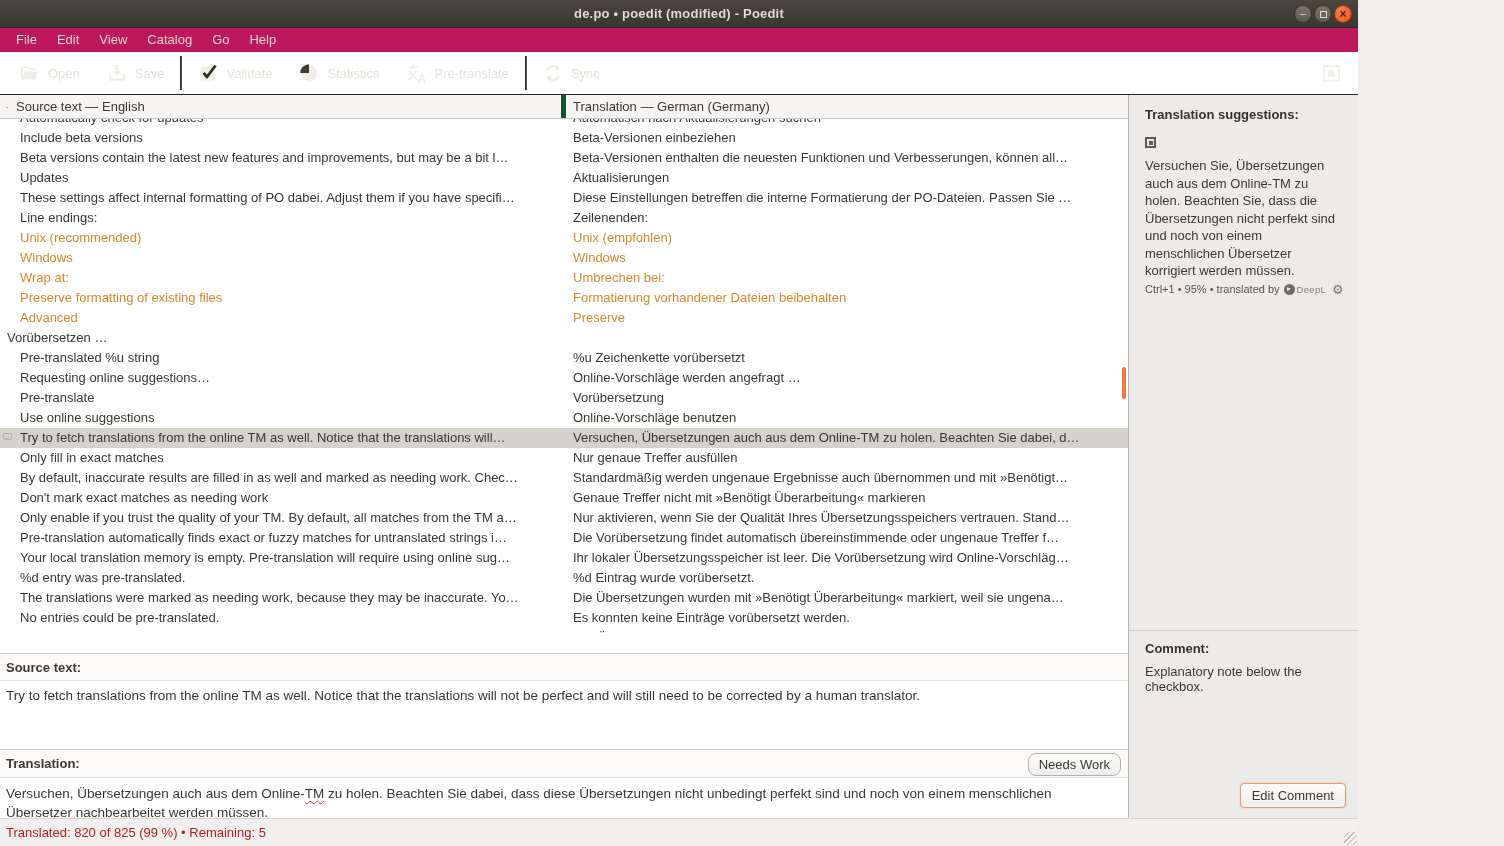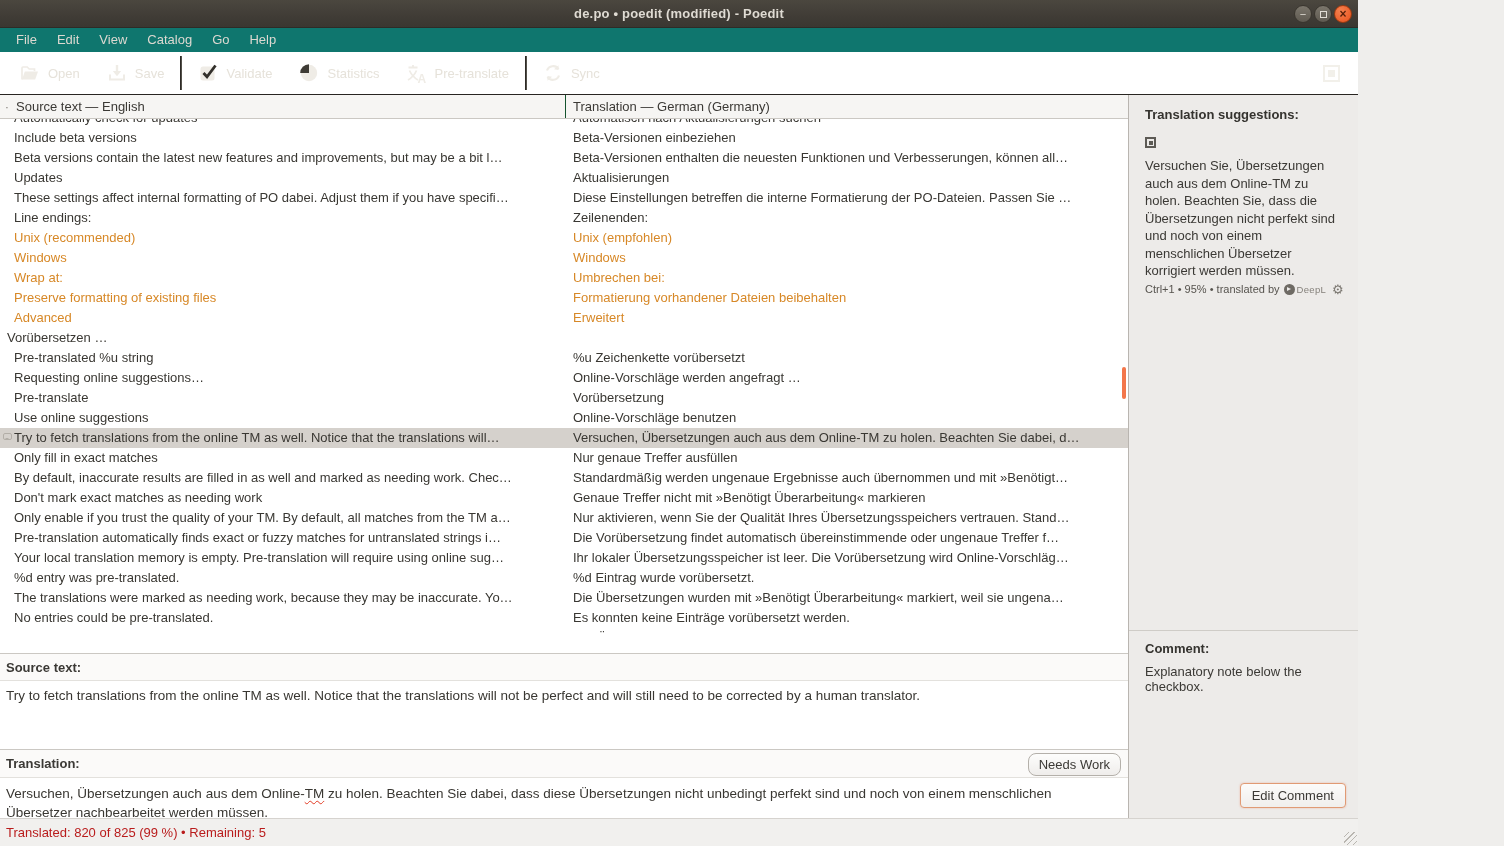--- a/index.html
+++ b/index.html
@@ -24,21 +24,21 @@
     width:18px; height:18px; border-radius:50%;
     display:flex; align-items:center; justify-content:center;
     font-size:11px; line-height:1; cursor:default;
   }
   .wbtn.minmax { background:linear-gradient(180deg,#7b766c,#5f5a51); border:1px solid #3a362f; color:#e2ded6; }
   .wbtn .sq { width:7px; height:7px; border:1.5px solid #e2ded6; }
   .wbtn.close { background:radial-gradient(circle at 35% 30%,#f5814f,#e8511c); border:1px solid #9c3a10; color:#57200a; font-weight:bold; font-size:12px; }
 
   
   .menubar {
-    height:24px; flex:0 0 24px; background:#0f766e;
+    height:24px; flex:0 0 24px; background:#be185d;
     display:flex; align-items:flex-start; padding-left:6px;
   }
   .menu-item { color:#ddd9d1; font-size:13px; padding:0 10px; line-height:24px; cursor:default; }
 
   
   .toolbar {
     height:43px; flex:0 0 43px;
     background:linear-gradient(180deg,#474publ440 0%,#45423b 0%,#3a3731 100%);
     display:flex; align-items:center; padding:0 6px;
     border-bottom:1px solid #282521;
@@ -53,27 +53,27 @@
 
   
   .main { flex:1; display:flex; min-height:0; }
   .left { width:1129px; flex:0 0 1129px; display:flex; flex-direction:column; border-right:1px solid #b9b5b0; background:#fff; min-height:0; }
 
   .grid-header {
     height:24px; flex:0 0 24px; background:#f6f5f3; border-bottom:1px solid #cbc8c3;
     display:flex; font-size:13px; color:#3b3935; position:relative;
   }
   .gh-dot { width:14px; text-align:center; line-height:23px; color:#8a8680; }
-  .gh-src { width:552px; line-height:23px; padding-left:2px; border-right:1px solid #14532d; }
+  .gh-src { width:552px; line-height:23px; padding-left:2px; border-right:5px solid #14532d; }
   .gh-tr { flex:1; line-height:23px; padding-left:7px; }
 
   .grid-viewport { flex:0 0 514px; height:514px; position:relative; overflow:hidden; background:#fff; }
   .grid-rows { position:absolute; top:-11px; left:0; right:0; }
   .grow { height:20px; display:flex; font-size:13px; color:#393732; white-space:nowrap; position:relative; }
-  .grow .c-src { width:566px; flex:0 0 566px; padding-left:14px; overflow:hidden; line-height:20px; }
+  .grow .c-src { width:566px; flex:0 0 566px; padding-left:20px; overflow:hidden; line-height:20px; }
   .grow .c-tr  { flex:1; padding-left:7px; overflow:hidden; line-height:20px; }
   .grow.pretranslated { color:var(--fuzzy,#d78827); }
   .grow.selected { background:var(--selection,#d5d1cc); }
   .bubble-icon {
     position:absolute; left:3px; top:5px; width:9px; height:7px;
     border:1px solid #aaa69f; border-radius:2px; opacity:.8;
   }
   .bubble-icon:after { content:""; position:absolute; left:1px; bottom:-3px; border:2px solid transparent; border-top-color:#aaa69f; }
   .vscroll-thumb { position:absolute; right:2px; top:248px; width:4px; height:32px; background:var(--scrollbar,#f3764a); border-radius:2px; }
 
@@ -266,21 +266,21 @@
             <div class="grow pretranslated">
               <span class="c-src">Wrap at:</span>
               <span class="c-tr">Umbrechen bei:</span>
             </div>
             <div class="grow pretranslated">
               <span class="c-src">Preserve formatting of existing files</span>
               <span class="c-tr">Formatierung vorhandener Dateien beibehalten</span>
             </div>
             <div class="grow pretranslated">
               <span class="c-src">Advanced</span>
-              <span class="c-tr">Erweitert</span>
+              <span class="c-tr">Preserve</span>
             </div>
             <div class="grow translated">
               <span class="c-tr">Vorübersetzen …</span>
             </div>
             <div class="grow translated">
               <span class="c-src">Pre-translated %u string</span>
               <span class="c-tr">%u Zeichenkette vorübersetzt</span>
             </div>
             <div class="grow translated">
               <span class="c-src">Requesting online suggestions…</span>

